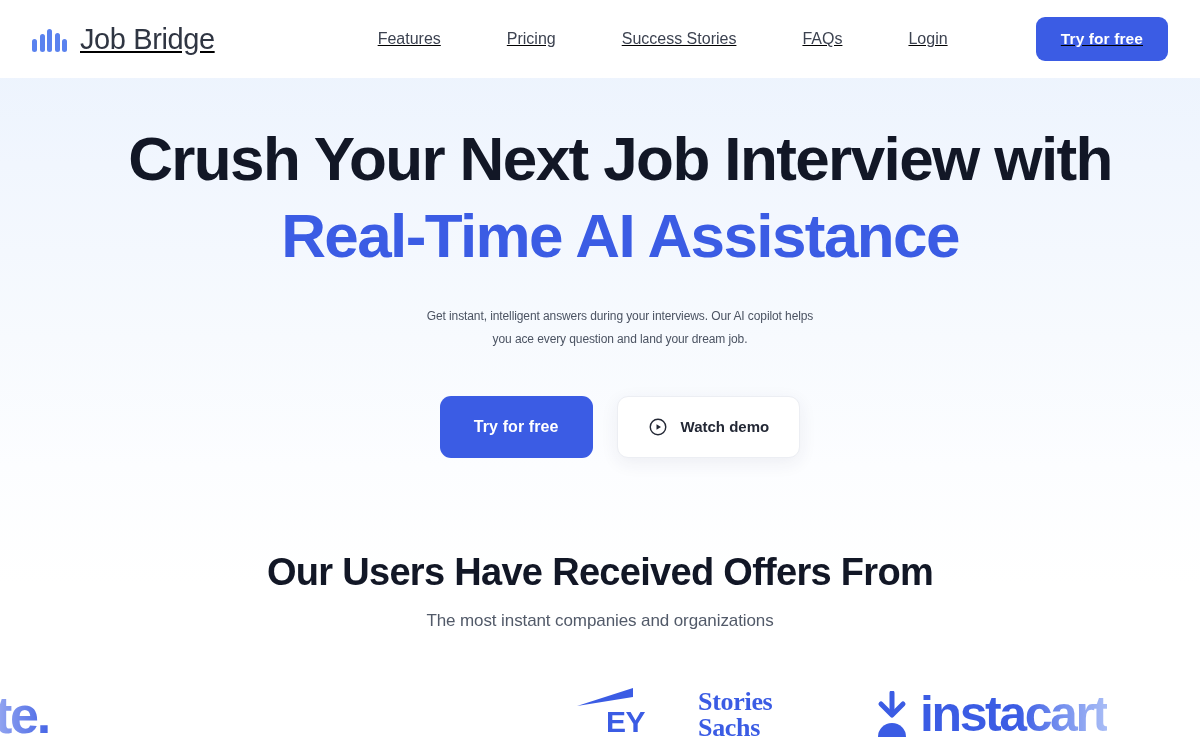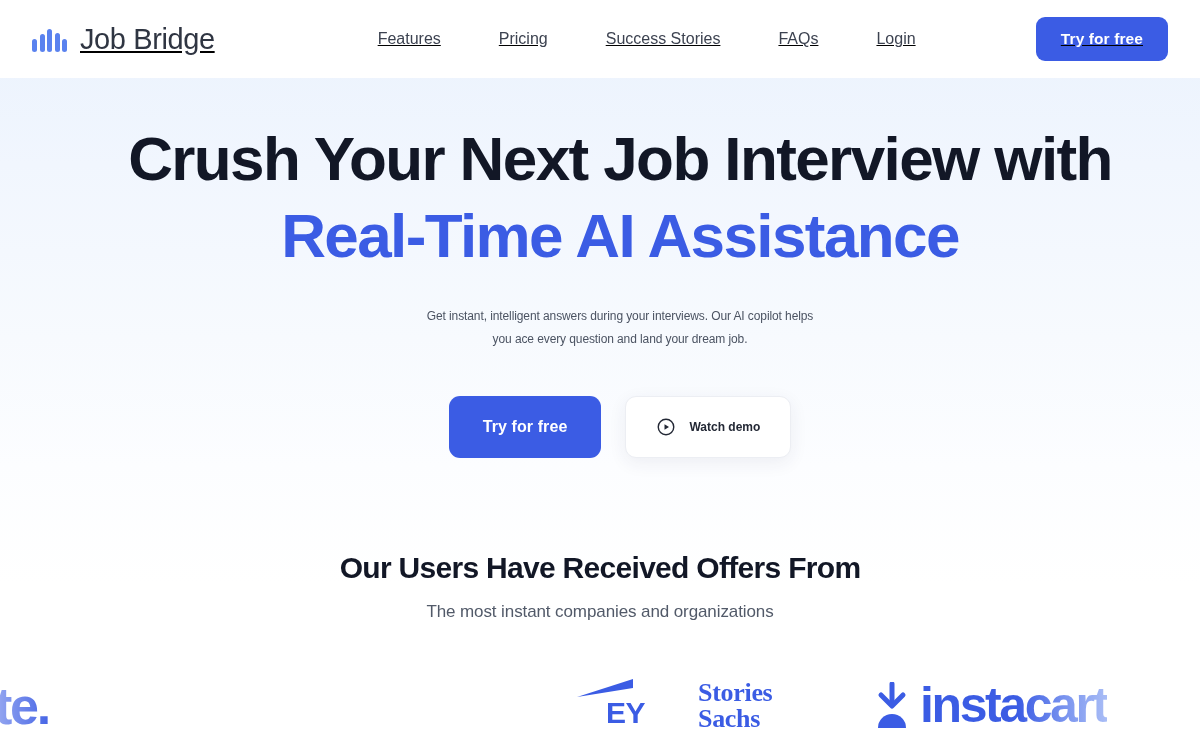--- a/index.html
+++ b/index.html
@@ -60,21 +60,21 @@
     font-size:29px;
     font-weight:400;
     color:#2f3542;
     letter-spacing:-0.4px;
     white-space:nowrap;
   }
 
   .nav {
     display:flex;
     align-items:center;
-    gap:0px;
+    gap:8px;
     margin-left:163px;
   }
   .nav-link {
     font-size:16px;
     color:#3c4250;
     text-decoration:none;
     padding:8px 0;
     margin-right:58px;
     white-space:nowrap;
     cursor:pointer;
@@ -138,21 +138,21 @@
     border:none;
     border-radius:11px;
     padding:0 34px;
     height:62px;
     cursor:pointer;
     letter-spacing:0.1px;
   }
   .btn-secondary {
     background:#ffffff;
     color:#232835;
-    font-size:12px;
+    font-size:15px;
     font-weight:600;
     border:1px solid #eceef3;
     border-radius:11px;
     padding:0 30px;
     height:62px;
     display:flex;
     align-items:center;
     gap:13px;
     cursor:pointer;
     box-shadow:0 5px 18px rgba(36,48,90,0.07);
@@ -161,21 +161,21 @@
   .play-icon { display:block; width:20px; height:20px; flex:none; }
 
   
   .proof {
     position:relative;
     z-index:2;
     text-align:center;
     margin-top:93px;
   }
   .proof-title {
-    font-size:30px;
+    font-size:38px;
     font-weight:800;
     color:#121726;
     letter-spacing:-0.7px;
   }
   .proof-sub {
     margin-top:17px;
     font-size:17px;
     color:#525a69;
     letter-spacing:-0.1px;
   }

